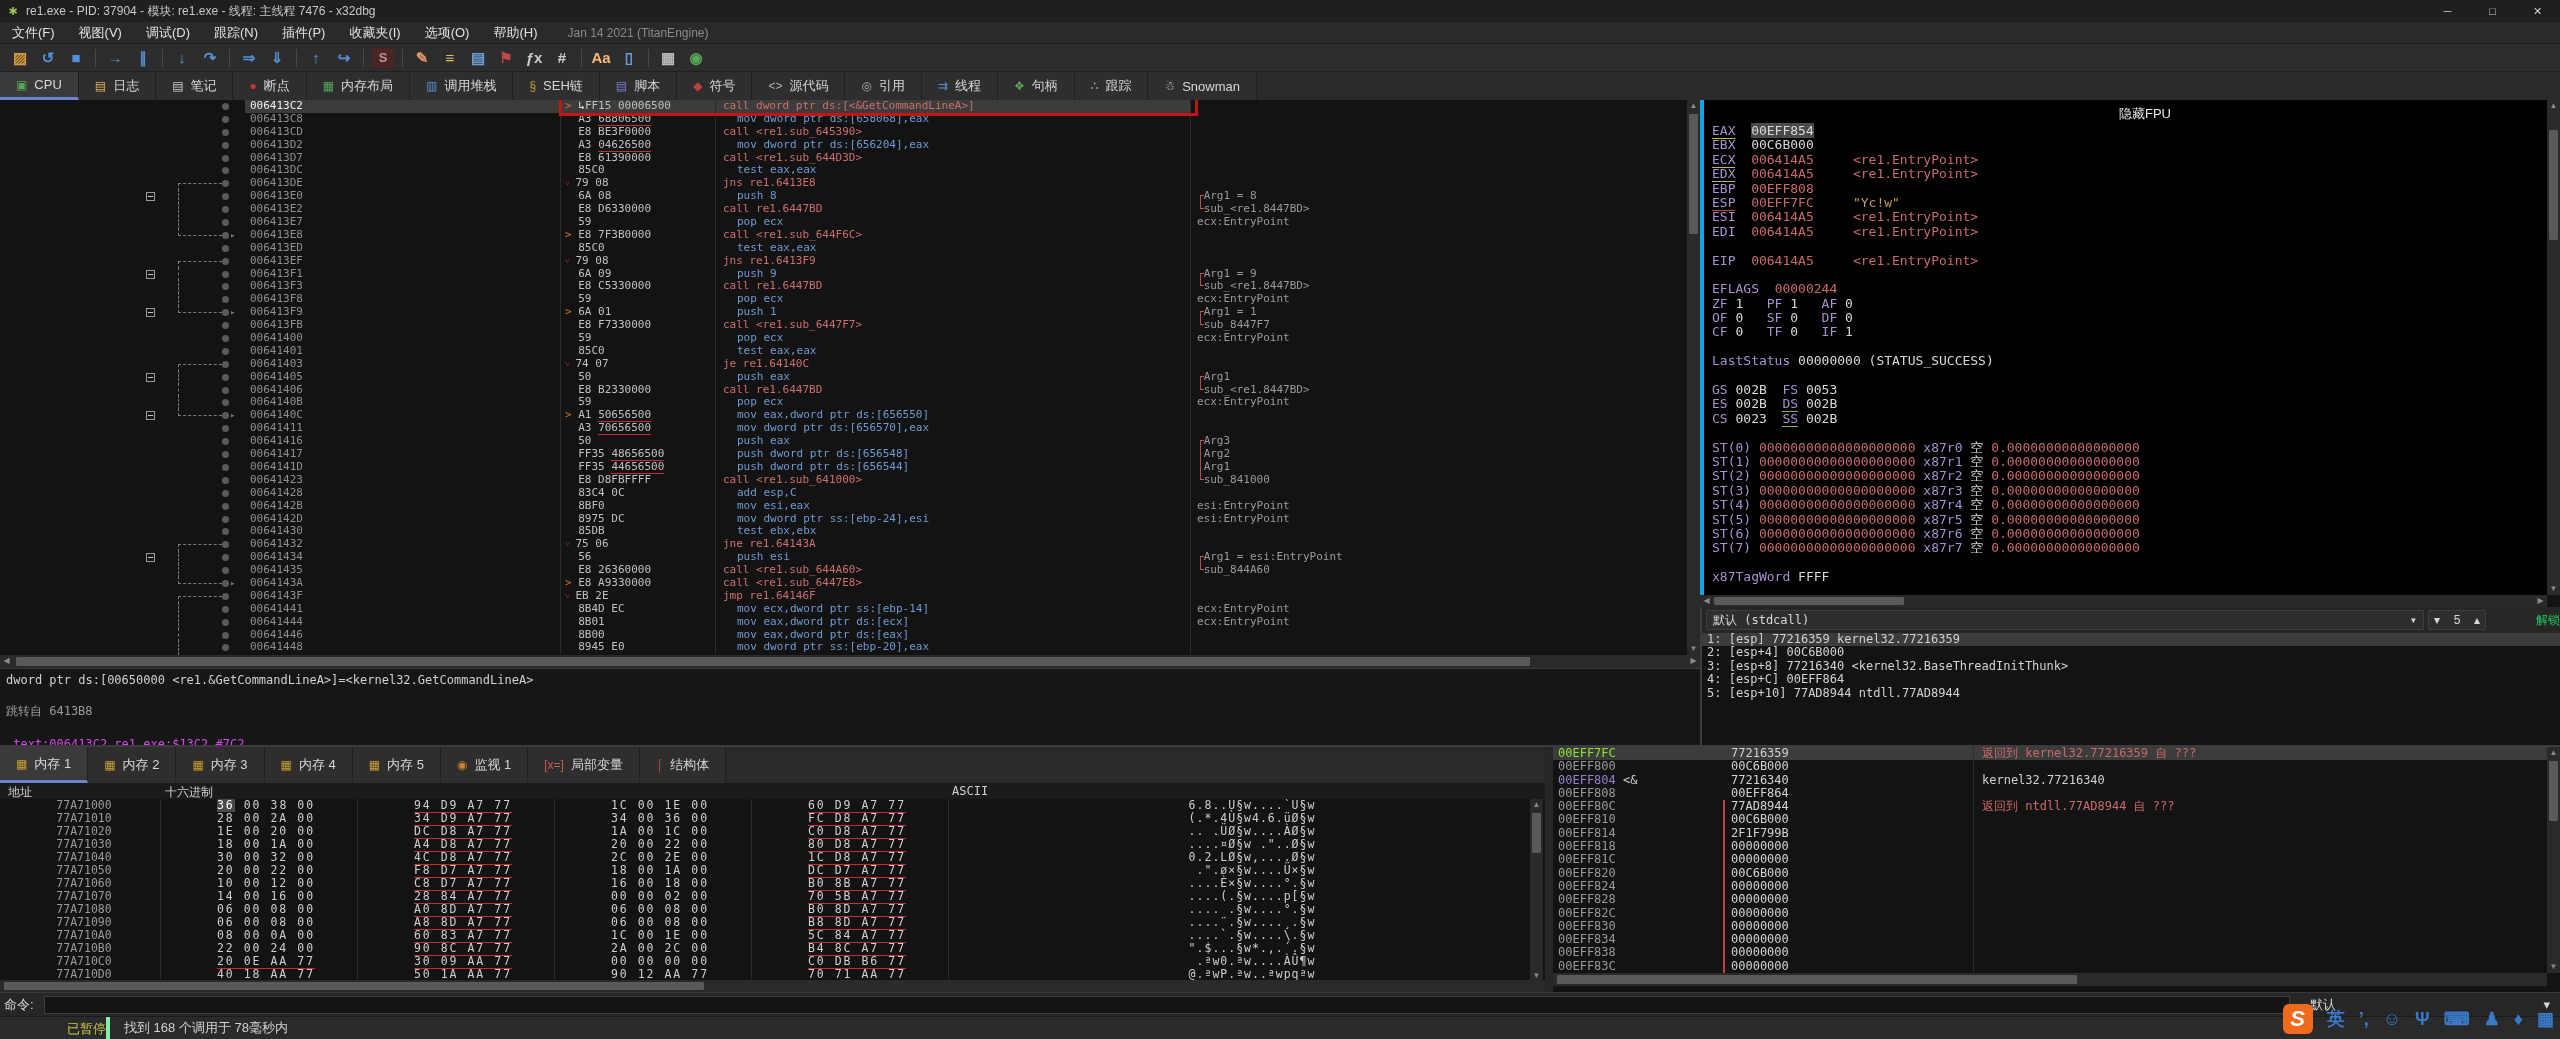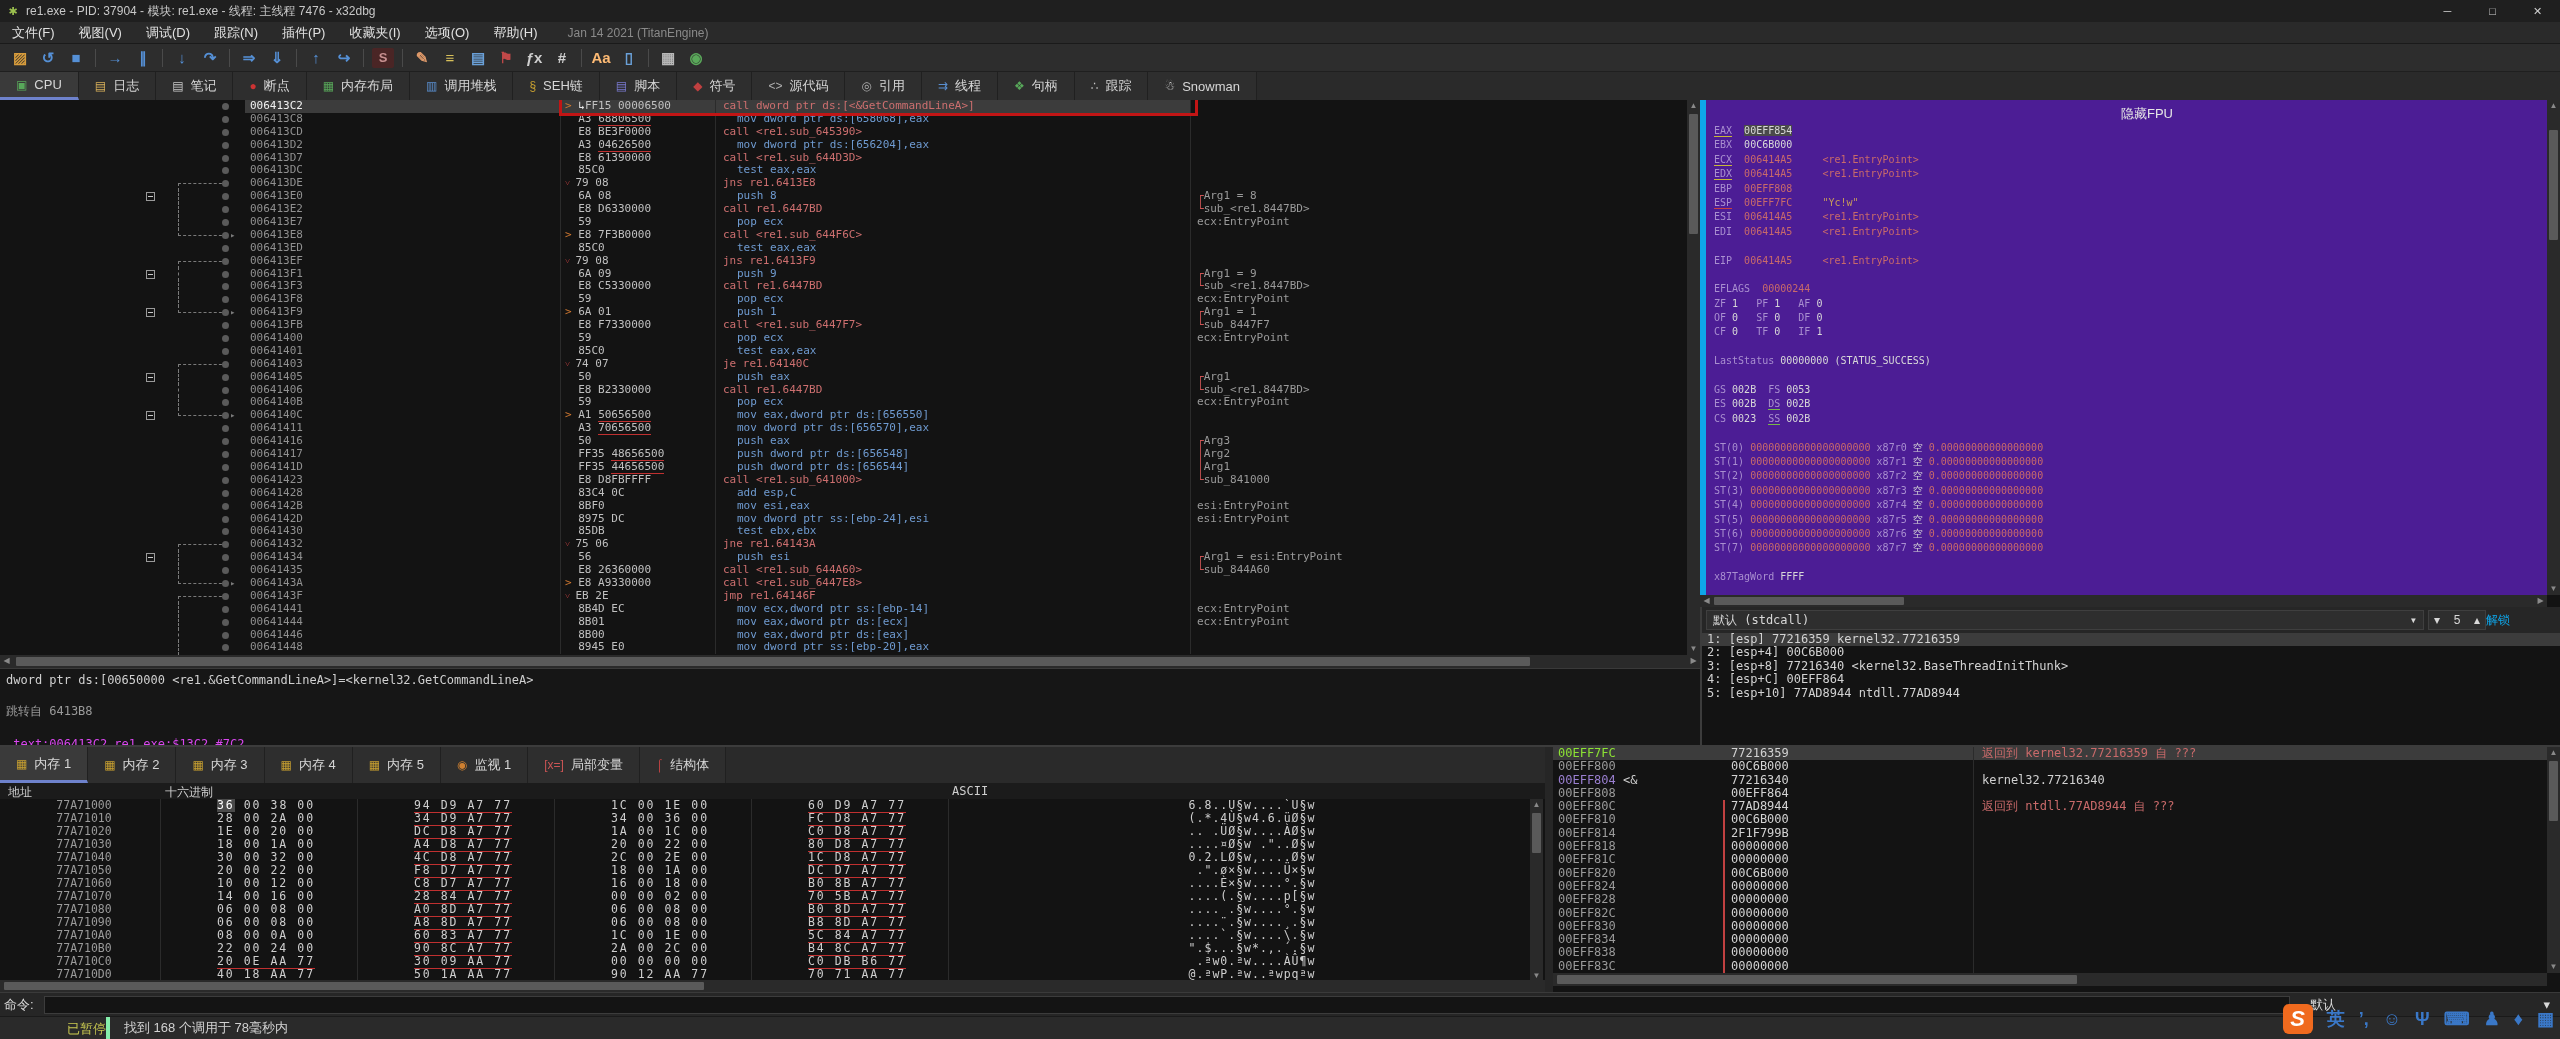--- a/index.html
+++ b/index.html
@@ -70,40 +70,40 @@
   #regs-hscroll { left:1700px; top:595px; width:847px; height:12px; }
 
   
   #infopane { position:absolute; left:0; top:668px; width:1700px; height:77px; background:#161616;
     border-top:1px solid #3a3a3a; font-size:12px; padding:4px 0 0 6px; }
   #infopane .l1 { color:#d0d0d0; } 
   #infopane .l2 { color:#9a9a9a; margin-top:16px; }
   #infopane .l3 { color:#d946ef;margin-top:17px; }
 
   
-  #regs { position:absolute; left:1700px; top:100px; width:860px; height:495px; background:#4c1d95;
-    border-left:6px solid #0ea5e9; overflow:hidden; padding:4px 0 0 8px; }
-  .rline { height:14.4px; line-height:14.4px; font-size:10px; white-space:pre;
+  #regs { position:absolute; left:1700px; top:100px; width:860px; height:495px; background:#000000;
+    border-left:4px solid #0ea5e9; overflow:hidden; padding:4px 0 0 8px; }
+  .rline { height:14.4px; line-height:14.4px; font-size:13px; white-space:pre;
     font-family:"DejaVu Sans Mono",monospace; }
   .c-lbl { color:#a98fd0; } .c-val { color:#d8d8d8; } .c-sym { color:#c96a6a; } .c-str { color:#c79a5a; }
   .u-y { border-bottom:1px solid #c8b838; } .u-r { border-bottom:1px solid #c84040; } .u-g { border-bottom:1px solid #78b848; }
   .bg-hl { background:#4a4a4a; }
   #hide-fpu { position:absolute; left:415px; top:5px; color:#e6e6e6; font-size:13px;
     font-family:"Liberation Sans",sans-serif; }
   #regs-vscroll { position:absolute; right:0; top:0; width:13px; height:495px; background:#2a2a2a; }
 
   
   #args-bar { position:absolute; left:1700px; top:607px; width:860px; height:26px; background:#262626;
     border-left:2px solid #3c3c3c; display:flex; align-items:center; font-size:12px; }
   #conv-combo { flex:1; height:20px; margin-left:4px; background:#2e2e2e; border:1px solid #3f3f3f;
     display:flex; align-items:center; justify-content:space-between; padding:0 6px; color:#d8d8d8;
     font-family:"DejaVu Sans Mono",monospace; font-size:12px; }
   #depth-spin { width:58px; height:20px; margin-left:4px; background:#2e2e2e; border:1px solid #3f3f3f;
     display:flex; align-items:center; justify-content:space-between; padding:0 5px; color:#d8d8d8; }
-  #unlock-btn { width:74px; text-align:left; color:#0ea5e9; }
+  #unlock-btn { width:74px; text-align:right; color:#22c55e; }
   #args { position:absolute; left:1700px; top:633px; width:860px; height:112px; background:#131313;
     border-left:2px solid #3c3c3c; overflow:hidden; }
   .arow { height:13.4px; line-height:13.4px; font-size:12px; white-space:pre; color:#d2d2d2;
     font-family:"DejaVu Sans Mono",monospace; padding-left:5px; }
   .arow.sel { background:#3c3c3c; }
 
   
   #mem-pane { position:absolute; left:0; top:745px; width:1545px; height:247px; background:#131313; border-top:2px solid #3c3c3c; }
   #mem-tabbar { height:36px; background:#2a2a2a; display:flex; }
   #mem-tabbar .tab { height:36px; }

